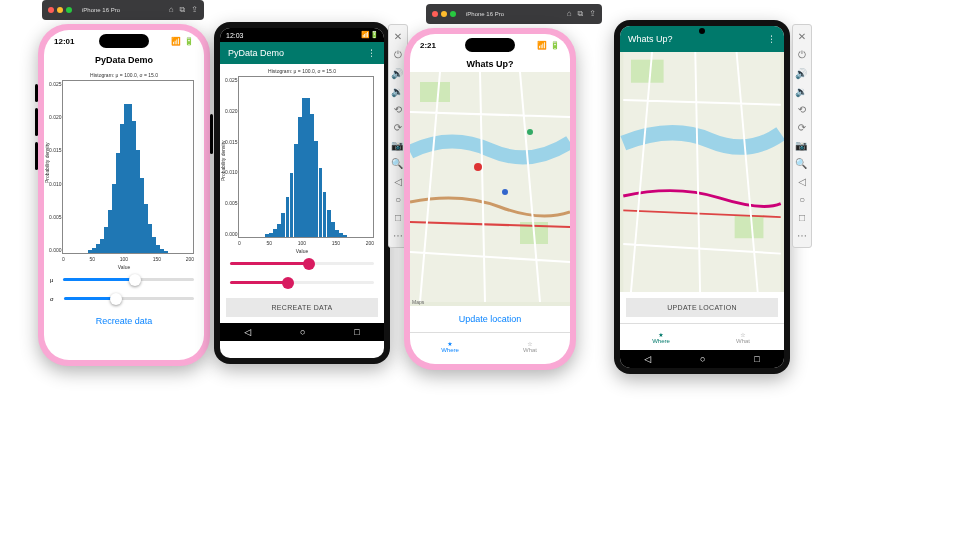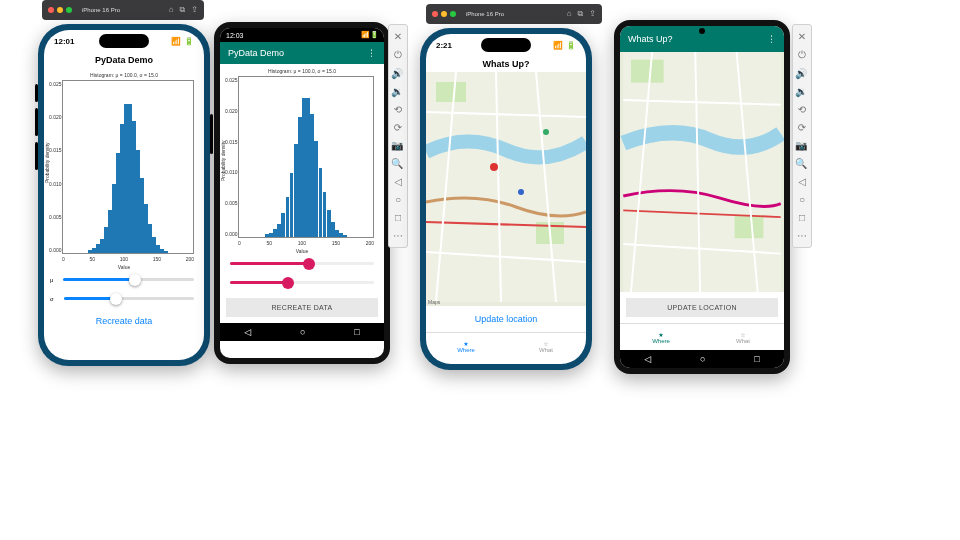--- a/index.html
+++ b/index.html
@@ -10,21 +10,21 @@
   .traffic{display:flex;gap:3px;margin-right:6px}
   .traffic span{width:6px;height:6px;border-radius:50%}
   .tr-red{background:#ff5f57}.tr-yel{background:#febc2e}.tr-grn{background:#28c840}
   .xcode-icons{margin-left:auto;display:flex;gap:6px;color:#bbb;font-size:8px}
 
   
   .emu-tb{position:absolute;width:18px;background:#f3f3f3;border:1px solid #d0d0d0;border-radius:3px;display:flex;flex-direction:column;align-items:center;gap:7px;padding:6px 0;font-size:10px;color:#777}
   .emu-tb span{cursor:pointer}
 
   
-  .iphone{position:absolute;width:160px;height:330px;background:#0c4a6e;border-radius:30px;padding:6px;box-shadow:0 6px 18px rgba(0,0,0,.3)}
+  .iphone{position:absolute;width:160px;height:330px;background:#f9a8d4;border-radius:30px;padding:6px;box-shadow:0 6px 18px rgba(0,0,0,.3)}
   .iphone .screen{width:100%;height:100%;background:#fff;border-radius:25px;overflow:hidden;position:relative}
   .notch{position:absolute;top:4px;left:50%;transform:translateX(-50%);width:50px;height:14px;background:#000;border-radius:10px;z-index:10}
   .side-btn{position:absolute;background:#000;border-radius:2px}
 
   
   .android{position:absolute;width:164px;height:330px;background:#111;border-radius:16px;padding:6px;box-shadow:0 6px 18px rgba(0,0,0,.3)}
   .android .screen{width:100%;height:100%;background:#fff;border-radius:10px;overflow:hidden;position:relative;display:flex;flex-direction:column}
   .and-status{height:14px;background:#000;color:#fff;font-size:7px;display:flex;align-items:center;padding:0 6px}
   .and-status .right{margin-left:auto;display:flex;gap:3px;letter-spacing:-1px}
   .and-nav{height:18px;background:#000;display:flex;justify-content:space-around;align-items:center;color:#fff;font-size:9px}
@@ -251,21 +251,21 @@
         <span class="tr-grn"></span>
       </div>
     <div>iPhone 16 Pro</div>
     <div class="xcode-icons">
         <span>⌂</span>
         <span>⧉</span>
         <span>⇪</span>
       </div>
   </div>
 
-  <div class="iphone" style="left:420px;top:28px">
+  <div class="iphone" style="left:404px;top:28px">
     <div class="screen">
       <div class="notch"></div>
       <div class="ios-status">
           <span>2:21</span>
           <span>📶 🔋</span>
         </div>
       <div class="ios-title">Whats Up?</div>
       <div class="map">
         <svg viewBox="0 0 160 230">
           <rect width="160" height="230" fill="#eef0e4"></rect>

